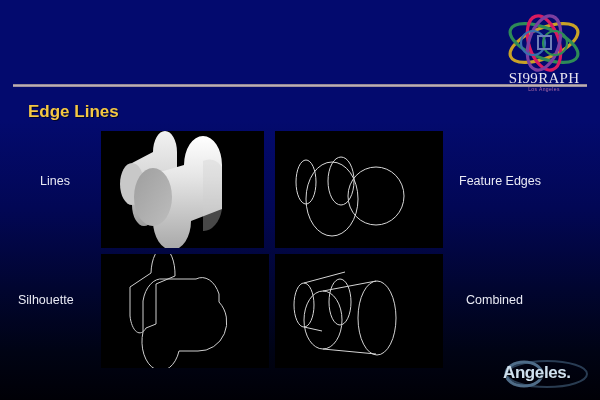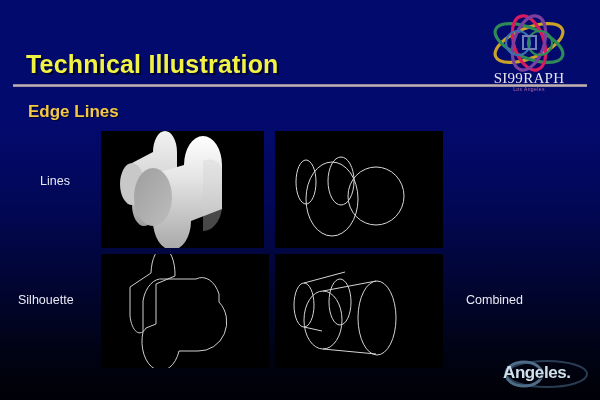--- a/index.html
+++ b/index.html
@@ -49,21 +49,21 @@
     font-size: 17px;
     font-weight: bold;
     color: #f4c842;
     text-shadow: 1px 1px 0 rgba(0,0,0,0.6);
     white-space: nowrap;
   }
 
   
   #siggraph-logo {
     position: absolute;
-    left: 480px;
+    left: 495px;
     top: 12px;
     width: 98px;
     height: 88px;
   }
   #siggraph-mark { position: absolute; left: 8px; top: 0; width: 82px; height: 62px; }
   #siggraph-wordmark {
     position: absolute;
     left: 0; top: 58px;
     width: 98px;
     text-align: center;
@@ -123,21 +123,20 @@
   #cap-solid       { left: 40px;  top: 174px; }
   #cap-feature     { left: 459px; top: 174px; }
   #cap-silhouette  { left: 18px;  top: 293px; }
   #cap-combined    { left: 466px; top: 293px; }
 </style>
 </head>
 <body>
 
 <div id="slide">
 
-  <div id="title">Technical Illustration</div>
   <div id="title-rule"></div>
   <div id="subtitle">Edge Lines</div>
 
   <div id="siggraph-logo">
     <svg id="siggraph-mark" viewBox="0 0 82 62">
       <g fill="none" stroke-width="3.2" stroke-linecap="round">
         <ellipse cx="41" cy="31" rx="36" ry="15" stroke="#c9a227" transform="rotate(-22 41 31)"></ellipse>
         <ellipse cx="41" cy="31" rx="36" ry="15" stroke="#2e8b57" transform="rotate(22 41 31)"></ellipse>
         <ellipse cx="41" cy="31" rx="15" ry="28" stroke="#d81b60" transform="rotate(-18 41 31)"></ellipse>
         <ellipse cx="41" cy="31" rx="15" ry="28" stroke="#7b3fa0" transform="rotate(18 41 31)"></ellipse>
@@ -209,20 +208,21 @@
 
         <ellipse cx="48" cy="66" rx="19" ry="29"></ellipse>
         <path d="M48,37 L101,27"></path>
         <path d="M48,95 L101,100"></path>
         <ellipse cx="102" cy="64" rx="19" ry="37"></ellipse>
       </g>
     </svg>
   </div>
 
   <div class="caption" id="cap-solid">Lines</div>
+  <div class="caption" id="cap-feature">Feature Edges</div>
   <div class="caption" id="cap-silhouette">Silhouette</div>
   <div class="caption" id="cap-combined">Combined</div>
 
   <div id="opengl-logo">
     <svg width="92" height="34" viewBox="0 0 92 34" style="position:absolute;left:0;top:0;">
       <ellipse cx="21" cy="14" rx="18" ry="12" fill="none" stroke="#5d7f9e" stroke-width="3" opacity="0.85"></ellipse>
       <ellipse cx="44" cy="14" rx="40" ry="13" fill="none" stroke="#4a6e8c" stroke-width="2" opacity="0.55"></ellipse>
     </svg>
     <div id="opengl-text">Angeles.</div>
   </div>

